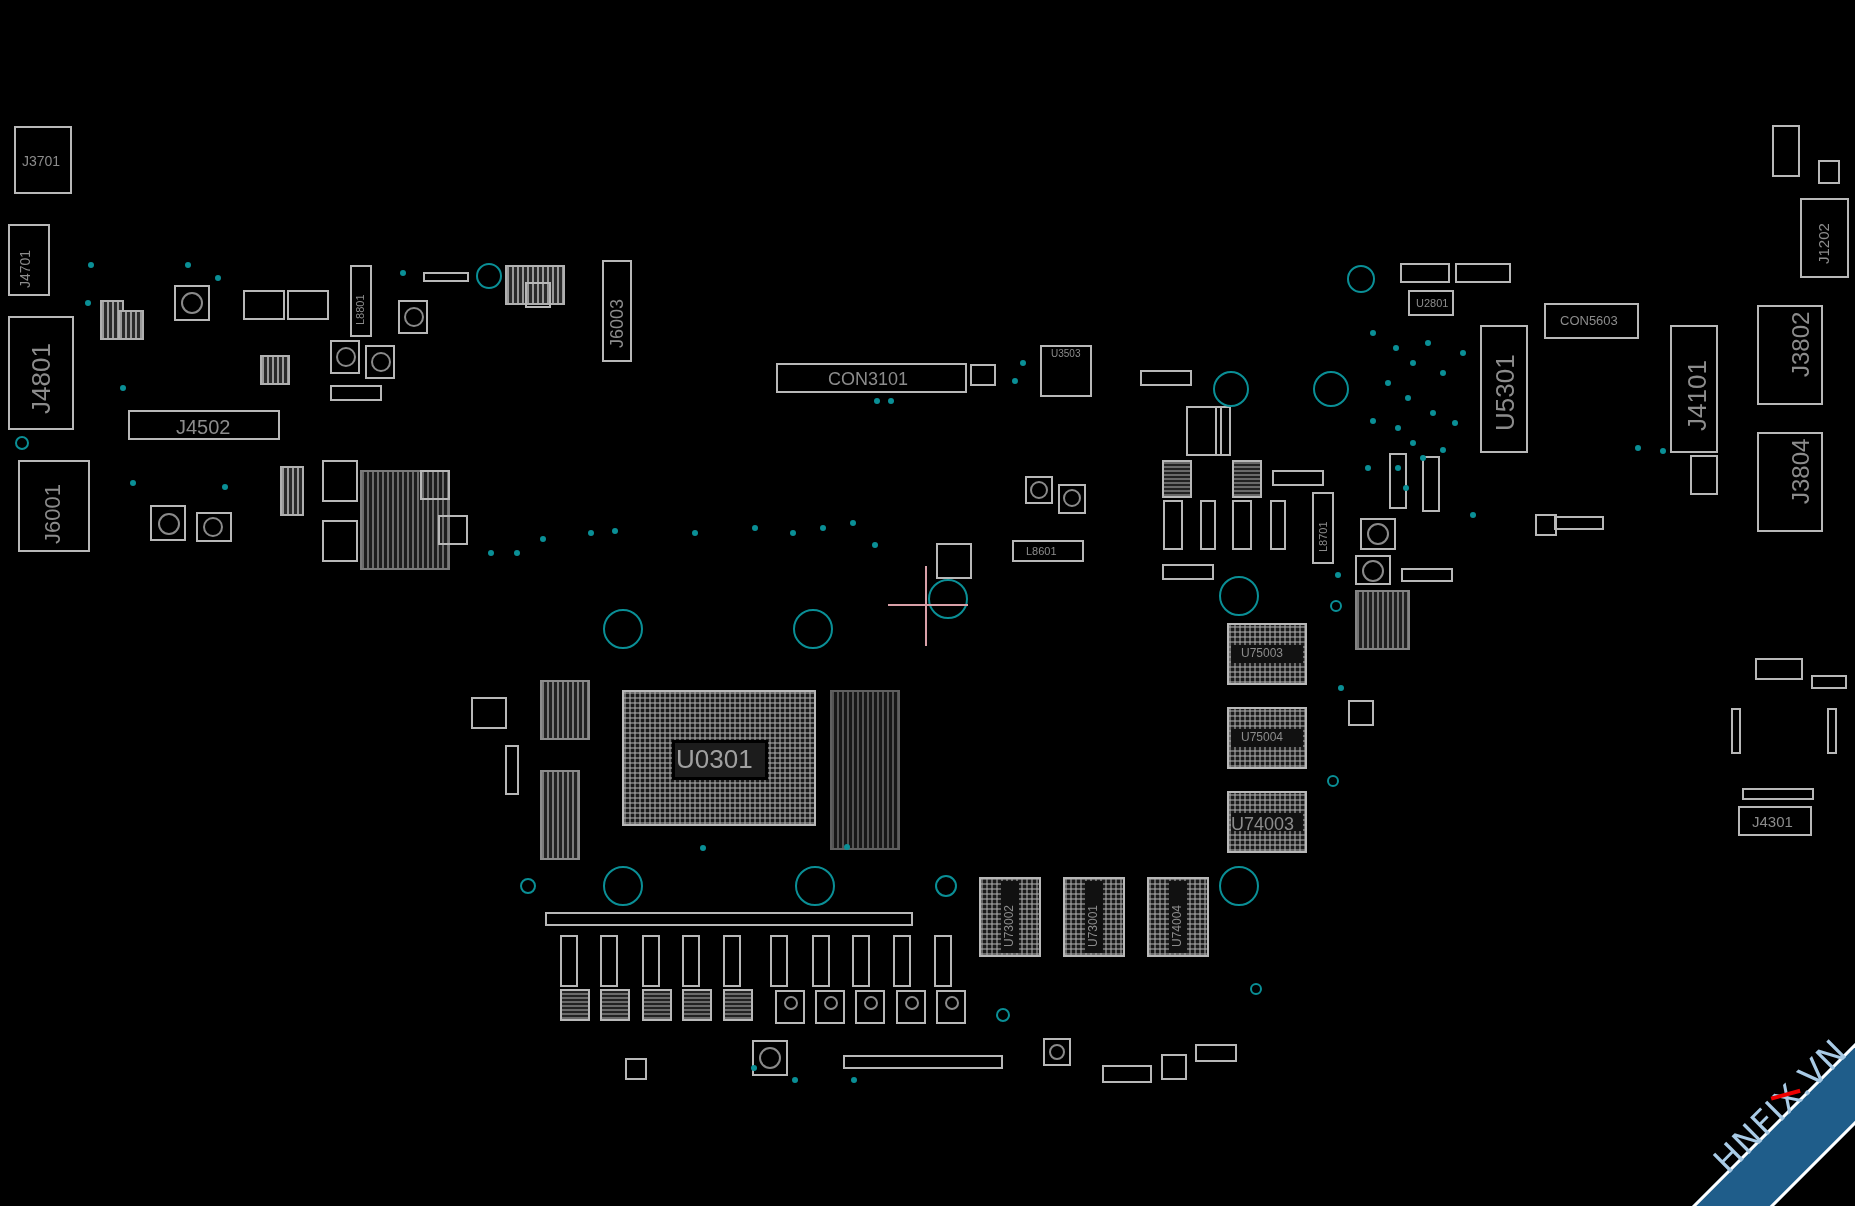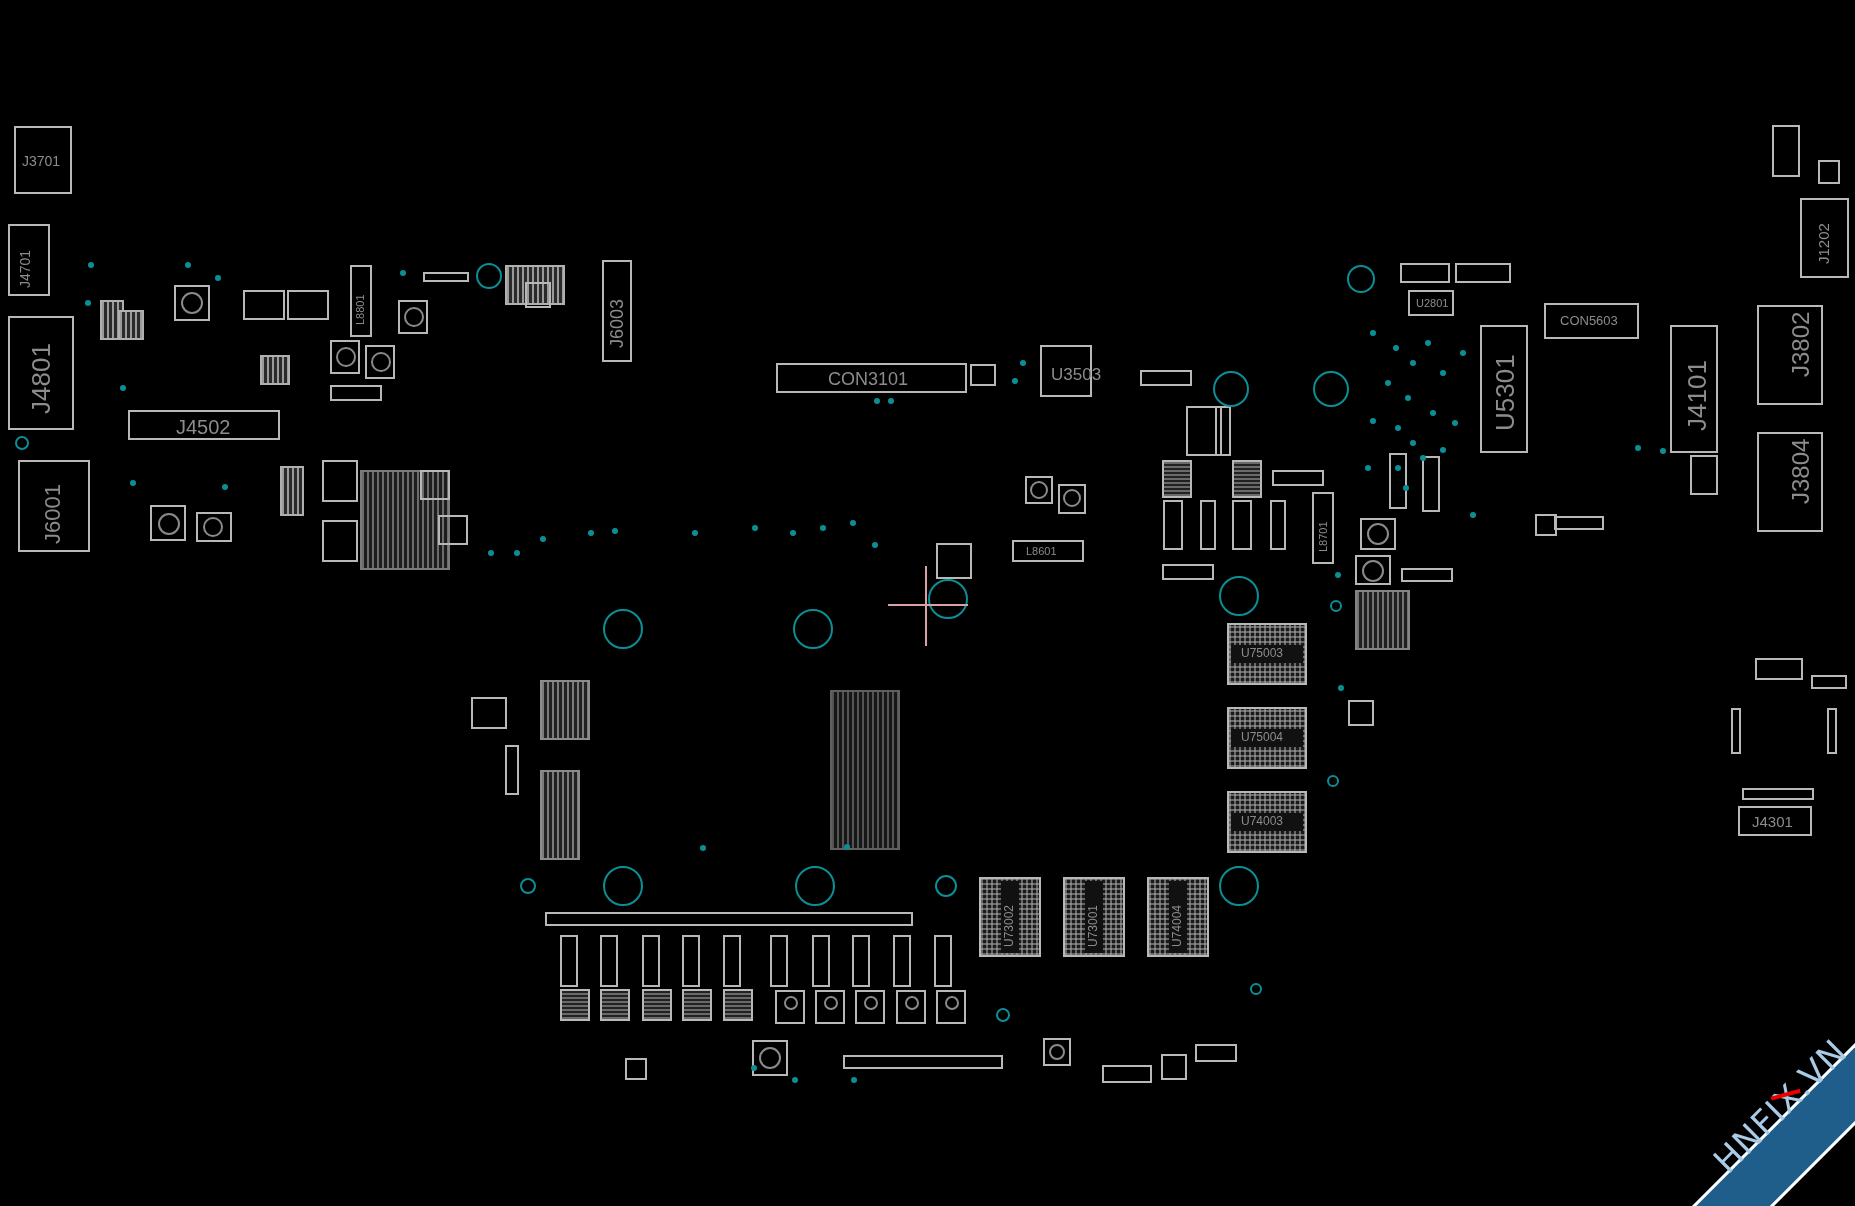--- a/index.html
+++ b/index.html
@@ -90,21 +90,21 @@
   <div class="part" style="left:420px;top:470px;width:30px;height:30px;"></div>
   <div class="part" style="left:438px;top:515px;width:30px;height:30px;"></div>
 
   <div class="part" style="left:776px;top:363px;width:191px;height:30px;">
     <span class="lbl" style="left:50px;top:5px;font-size:18px;">CON3101</span>
   </div>
   <div class="part" style="left:970px;top:364px;width:26px;height:22px;"></div>
 
 
   <div class="part" style="left:1040px;top:345px;width:52px;height:52px;">
-    <span class="lbl" style="left:9px;top:19px;font-size:17px;">U3503</span>
+    <span class="lbl" style="left:9px;top:2px;font-size:10px;">U3503</span>
   </div>
   <div class="part" style="left:1012px;top:540px;width:72px;height:22px;">
     <span class="lbl" style="left:12px;top:4px;font-size:11px;">L8601</span>
   </div>
   <div class="part" style="left:1312px;top:492px;width:22px;height:72px;">
     <span class="lbl v" style="left:4px;top:58px;font-size:11px;">L8701</span>
   </div>
 
   <div class="part" style="left:1140px;top:370px;width:52px;height:16px;"></div>
   <div class="part" style="left:1186px;top:406px;width:36px;height:50px;"></div>
@@ -118,33 +118,37 @@
   <div class="part" style="left:1272px;top:470px;width:52px;height:16px;"></div>
   <div class="part" style="left:1162px;top:564px;width:52px;height:16px;"></div>
   <div class="part" style="left:1025px;top:476px;width:28px;height:28px;">
       <div class="pad-c" style="left:3px;top:3px;width:18px;height:18px;"></div>
     </div>
   <div class="part" style="left:1058px;top:484px;width:28px;height:30px;">
       <div class="pad-c" style="left:3px;top:3px;width:18px;height:18px;"></div>
     </div>
   <div class="part" style="left:936px;top:543px;width:36px;height:36px;"></div>
 
+  <div class="part bga" style="left:622px;top:690px;width:194px;height:136px;">
+    <div class="core" style="left:48px;top:48px;width:96px;height:40px;background:#1c1c1c;"></div>
+    <span class="lbl" style="left:52px;top:54px;font-size:26px;color:#a0a0a0;">U0301</span>
+  </div>
 
 
   <div class="part bga" style="left:1227px;top:623px;width:80px;height:62px;">
     <div style="position:absolute;left:2px;top:20px;width:72px;height:18px;background:#111;"></div>
     <span class="lbl" style="left:12px;top:22px;font-size:12px;">U75003</span>
   </div>
   <div class="part bga" style="left:1227px;top:707px;width:80px;height:62px;">
     <div style="position:absolute;left:2px;top:20px;width:72px;height:18px;background:#111;"></div>
     <span class="lbl" style="left:12px;top:22px;font-size:12px;">U75004</span>
   </div>
   <div class="part bga" style="left:1227px;top:791px;width:80px;height:62px;">
     <div style="position:absolute;left:2px;top:20px;width:72px;height:18px;background:#111;"></div>
-    <span class="lbl" style="left:12px;top:22px;font-size:12px;">U74003</span>
+    <span class="lbl" style="left:2px;top:22px;font-size:18px;">U74003</span>
   </div>
   <div class="part bga" style="left:979px;top:877px;width:62px;height:80px;">
     <div style="position:absolute;left:20px;top:2px;width:18px;height:72px;background:#111;"></div>
     <span class="lbl v" style="left:22px;top:68px;font-size:12px;">U73002</span>
   </div>
   <div class="part bga" style="left:1063px;top:877px;width:62px;height:80px;">
     <div style="position:absolute;left:20px;top:2px;width:18px;height:72px;background:#111;"></div>
     <span class="lbl v" style="left:22px;top:68px;font-size:12px;">U73001</span>
   </div>
   <div class="part bga" style="left:1147px;top:877px;width:62px;height:80px;">

